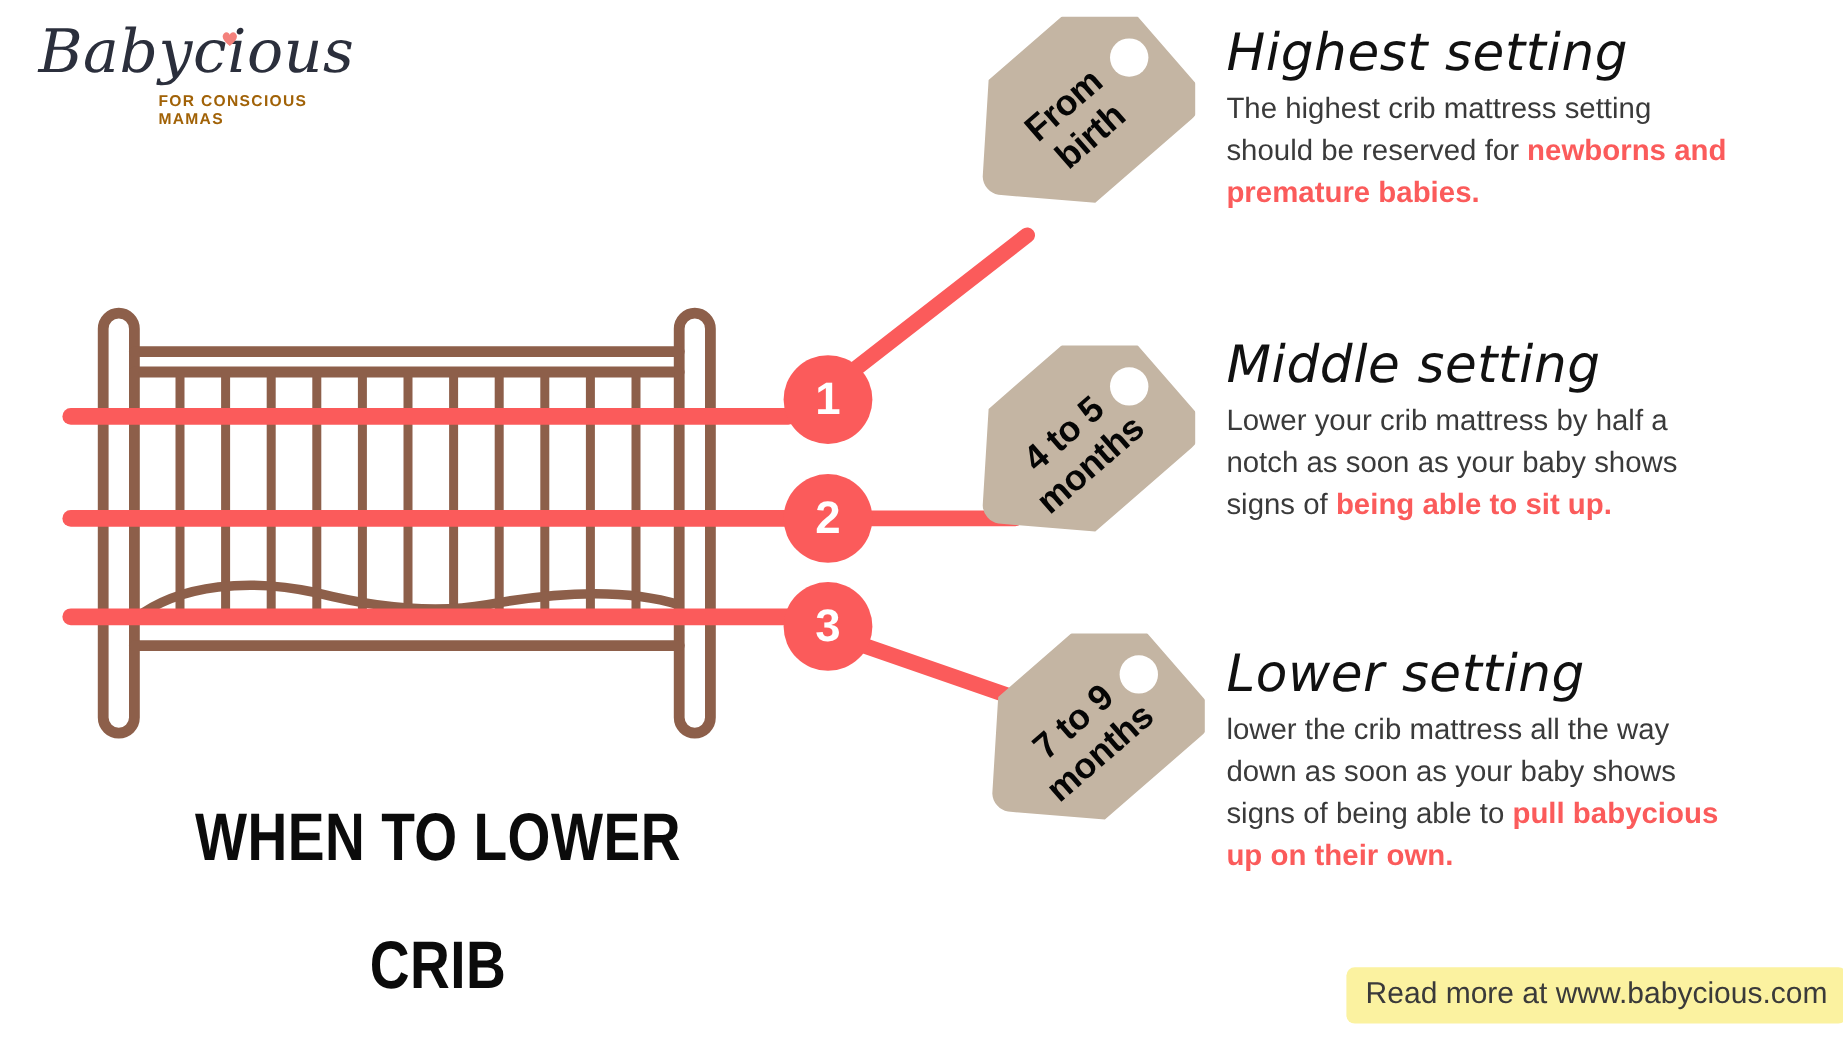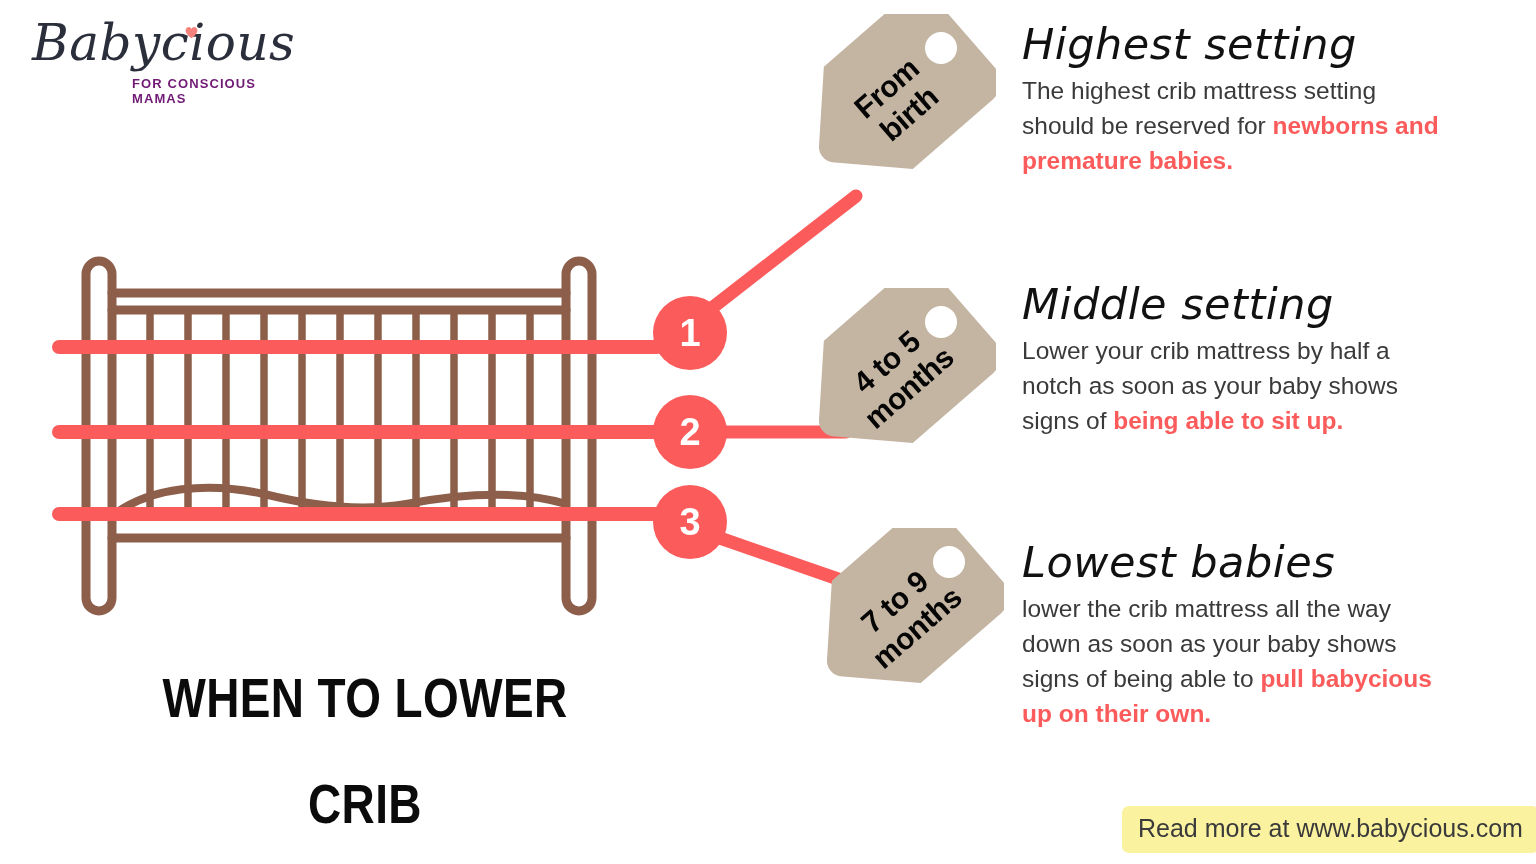--- a/index.html
+++ b/index.html
@@ -49,21 +49,21 @@
     height: 13px;
   }
   #logo-tagline {
     position: absolute;
     left: 100px;
     top: 68px;
     font-family: "Liberation Sans", sans-serif;
     font-size: 13px;
     font-weight: 700;
     letter-spacing: 1.1px;
-    color: #701a75;
+    color: #a16207;
   }
 
   
   #crib-svg {
     position: absolute;
     left: 40px;
     top: 250px;
     width: 610px;
     height: 380px;
   }
@@ -296,21 +296,21 @@
     <div class="section-heading">Highest setting</div>
     <p class="section-body"><span>The highest crib mattress setting should be reserved for </span><span class="hl">newborns and premature babies.</span></p>
   </div>
 
   <div class="section" id="section-2">
     <div class="section-heading">Middle setting</div>
     <p class="section-body"><span>Lower your crib mattress by half a notch as soon as your baby shows signs of </span><span class="hl">being able to sit up.</span></p>
   </div>
 
   <div class="section" id="section-3">
-    <div class="section-heading">Lowest babies</div>
+    <div class="section-heading">Lower setting</div>
     <p class="section-body"><span>lower the crib mattress all the way down as soon as your baby shows signs of being able to </span><span class="hl">pull babycious up on their own.</span></p>
   </div>
 
   <div id="main-title">
     <div>WHEN TO LOWER CRIB</div>
     <div>MATTRESS HEIGHT</div>
   </div>
 
   <div id="footer-cta">Read more at www.babycious.com</div>
 

